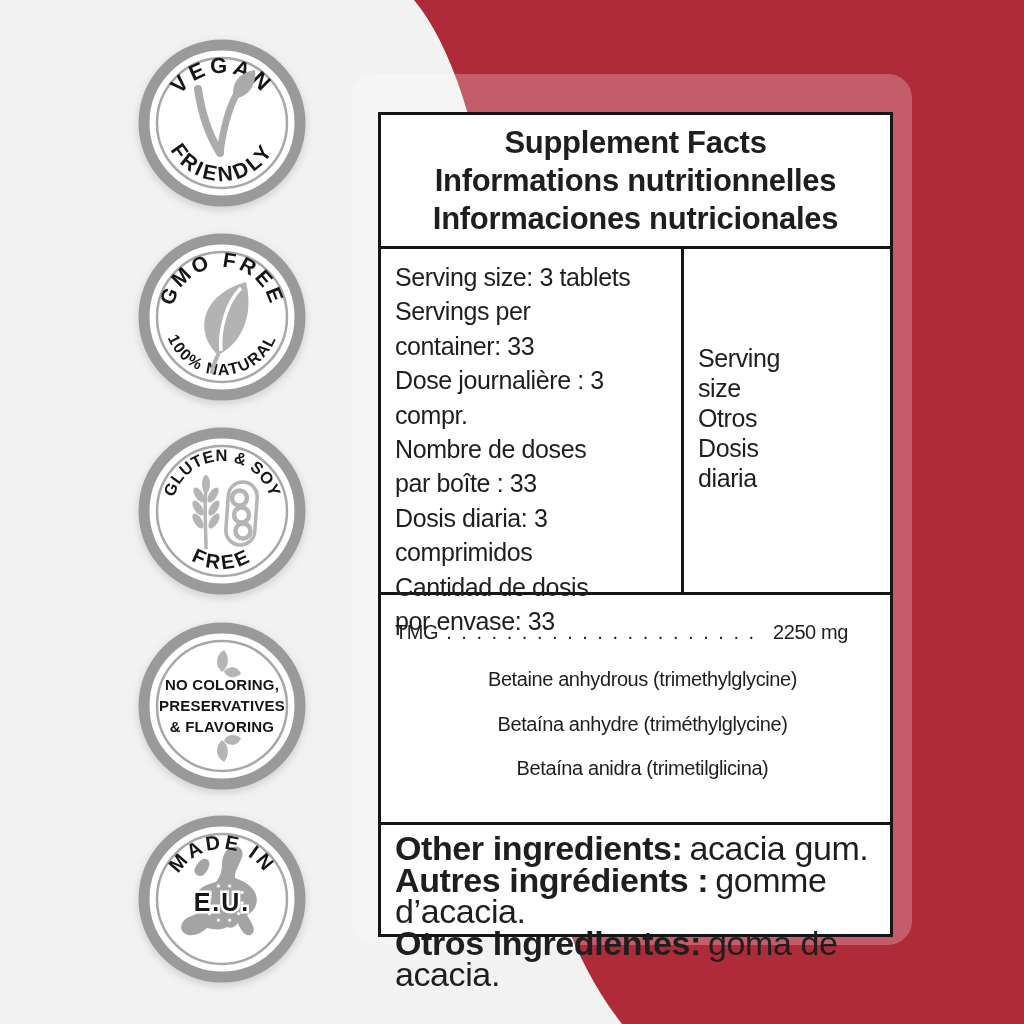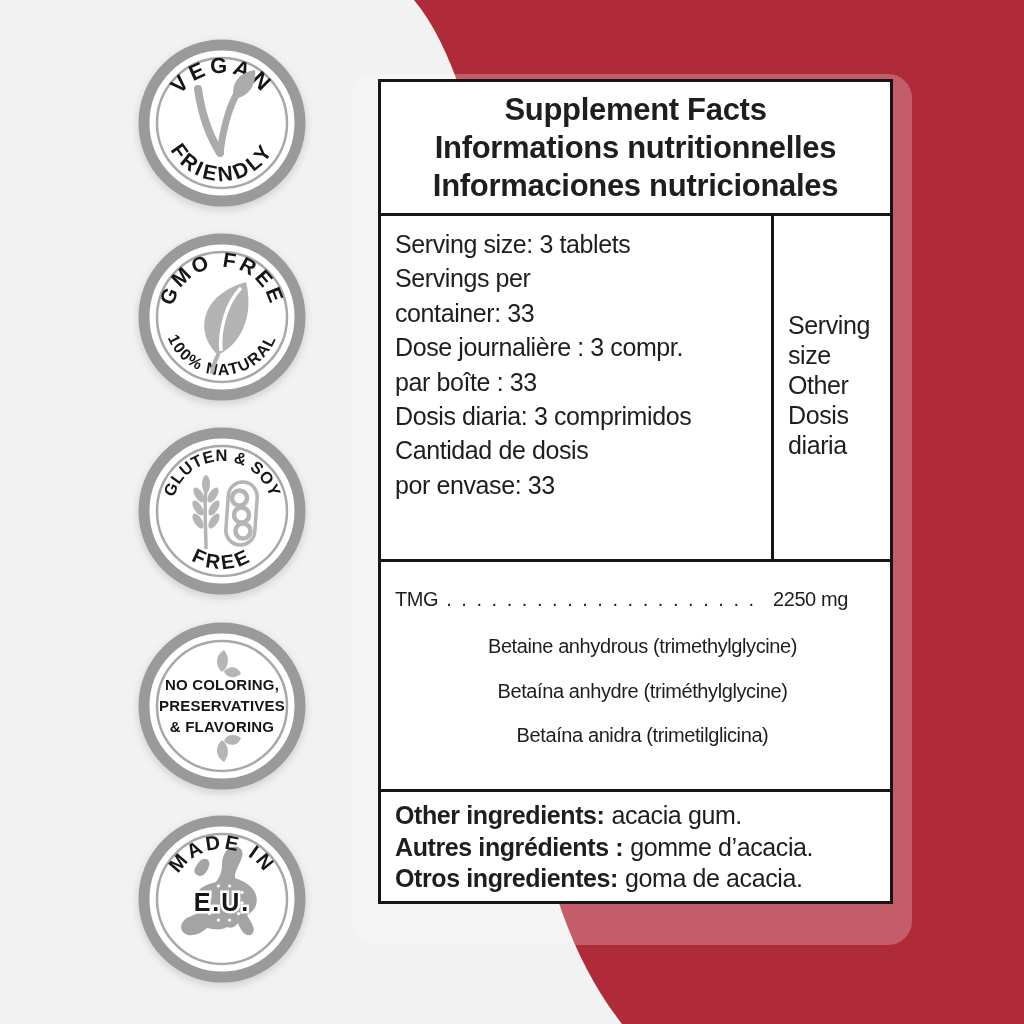--- a/index.html
+++ b/index.html
@@ -8,41 +8,41 @@
   #stage{position:relative;width:1024px;height:1024px;background:#f3f2f3;}
 
   
   #red-bg{position:absolute;left:0;top:0;width:1024px;height:1024px;}
 
   
   .glow{position:absolute;left:352px;top:74px;width:560px;height:871px;
         border-radius:24px;background:rgba(255,255,255,0.24);}
 
   
-  .panel{position:absolute;left:378px;top:79px;width:515px;height:825px;
+  .panel{position:absolute;left:378px;top:112px;width:515px;height:825px;
          box-sizing:border-box;background:#fff;border:3px solid #161616;
          color:#1e1e1e;letter-spacing:-0.3px;}
   .sec{box-sizing:border-box;}
   .hdr{height:131px;display:flex;flex-direction:column;justify-content:center;
        text-align:center;font-weight:bold;font-size:31px;line-height:38px;}
   .serving{height:346px;border-top:3px solid #161616;display:flex;}
-  .serv-left{width:390px;box-sizing:border-box;padding:11px 0 0 14px;
+  .serv-left{width:300px;box-sizing:border-box;padding:11px 0 0 14px;
              font-size:25px;line-height:34.4px;letter-spacing:-0.4px;}
   .serv-right{flex:1;box-sizing:border-box;border-left:3px solid #161616;
               padding:33px 0 38px 14px;font-size:25px;line-height:30px;
               display:flex;flex-direction:column;justify-content:center;
               letter-spacing:-0.4px;}
   .tmg{height:230px;border-top:3px solid #161616;padding:26px 0 0 14px;
        font-size:20px;letter-spacing:-0.4px;}
   .tmg-row{display:flex;align-items:baseline;height:36px;padding-right:42px;}
   .dots{flex:1;overflow:hidden;white-space:nowrap;margin:0 8px;letter-spacing:2px;}
   .amount{flex:none;}
   .tmg-desc{line-height:44.5px;text-align:center;}
   .other{height:95px;border-top:3px solid #161616;padding:8px 16px 0 14px;
-         font-size:25px;line-height:31.5px;letter-spacing:-0.4px;}
+         font-size:34px;line-height:31.5px;letter-spacing:-0.4px;}
   .oi-label{font-weight:bold;}
   .oi-value{margin-left:7px;}
 
   
   .badge{position:absolute;left:138px;width:168px;height:168px;
          filter:drop-shadow(0 3px 4px rgba(0,0,0,0.15));}
   .badge text{font-family:"Liberation Sans","DejaVu Sans",sans-serif;
               font-weight:bold;fill:#161616;}
   .a22{font-size:22px;letter-spacing:4px;}
   .a21{font-size:21px;letter-spacing:3px;}
@@ -68,32 +68,33 @@
     <div>Informations nutritionnelles</div>
     <div>Informaciones nutricionales</div>
   </div>
 
   <div class="sec serving">
     <div class="serv-left">
       <div>Serving size: 3 tablets</div>
       <div>Servings per</div>
       <div>container: 33</div>
       <div>Dose journalière : 3 compr.</div>
+      <div>Nombre de doses</div>
       <div>par boîte : 33</div>
       <div>Dosis diaria: 3 comprimidos</div>
       <div>Cantidad de dosis</div>
       <div>por envase: 33</div>
     </div>
     <div class="serv-right">
       <div>
         <div>Serving</div>
         <div>size</div>
       </div>
       <div>
-        <div>Other</div>
+        <div>Otros</div>
       </div>
       <div>
         <div>Dosis</div>
         <div>diaria</div>
       </div>
     </div>
   </div>
 
   <div class="sec tmg">
     <div class="tmg-row">

